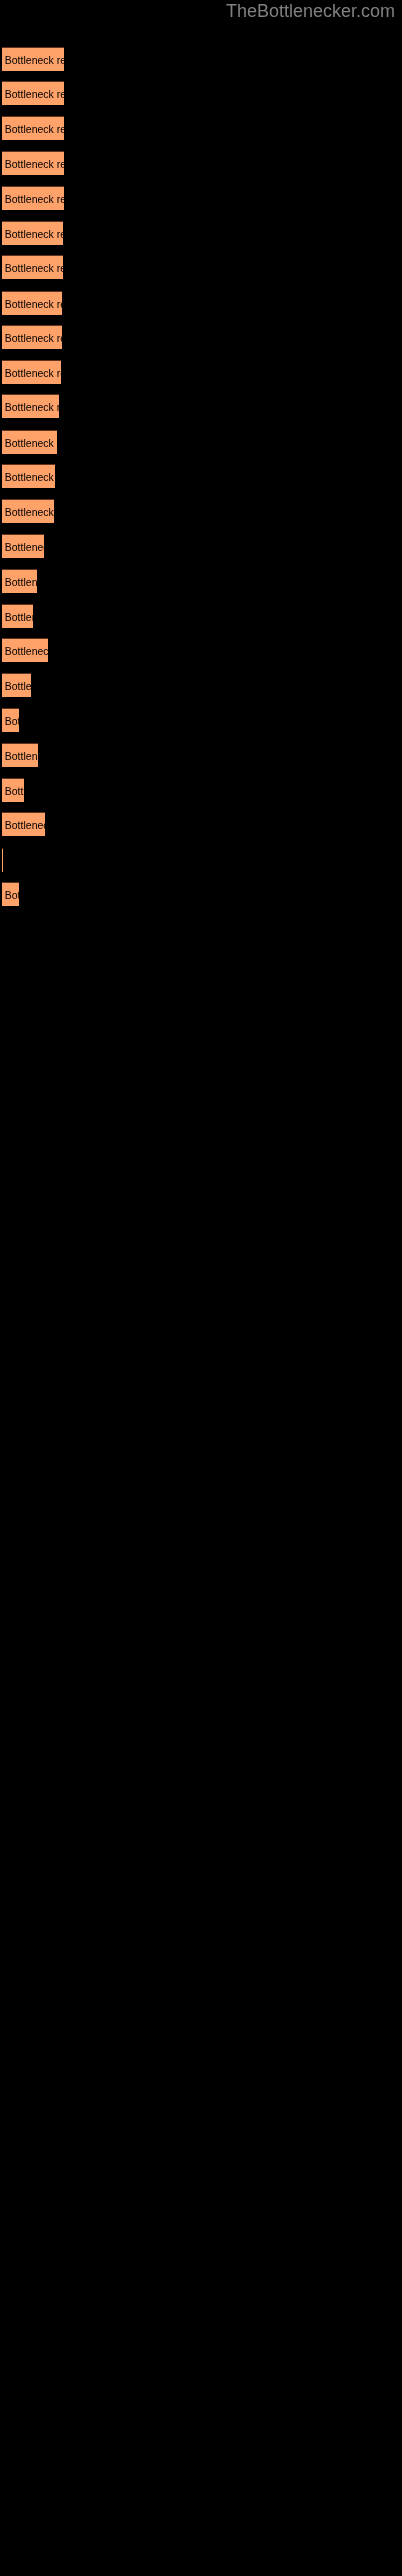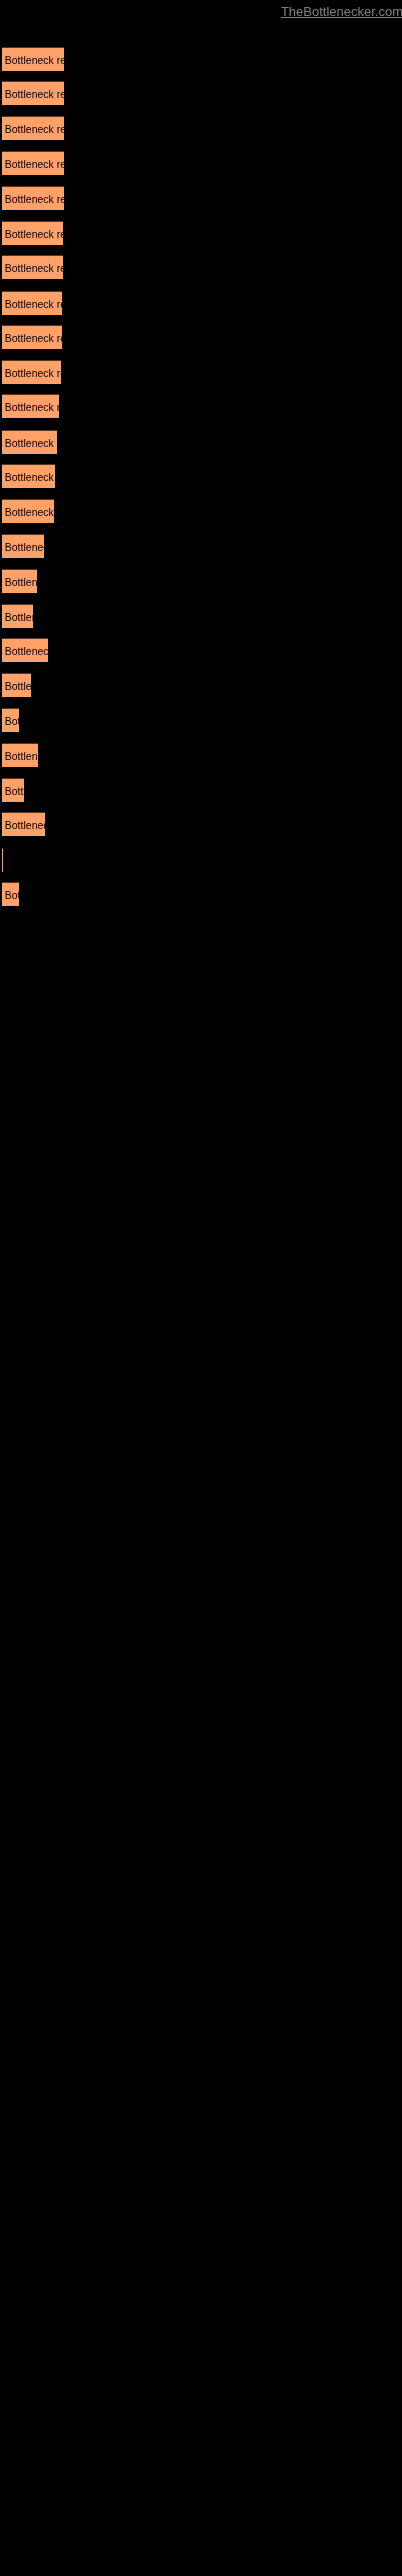--- a/index.html
+++ b/index.html
@@ -12,29 +12,28 @@
     position: relative;
     width: 403px;
     height: 2576px;
     background: #000000;
     overflow: hidden;
     font-family: "Liberation Sans", sans-serif;
   }
   #site-title {
     position: absolute;
     top: 1.6px;
-    right: 0;
+    right: 8px;
     color: #808080;
     font-family: "Liberation Sans", sans-serif;
-    font-size: 13px;
+    font-size: 18px;
     line-height: 19.3px;
     letter-spacing: 0px;
     white-space: nowrap;
     user-select: none;
-    text-decoration: underline;
   }
   #chart-area {
     position: absolute;
     left: 0;
     top: 0;
     width: 403px;
     height: 2576px;
   }
   .bar-row {
     position: absolute;

